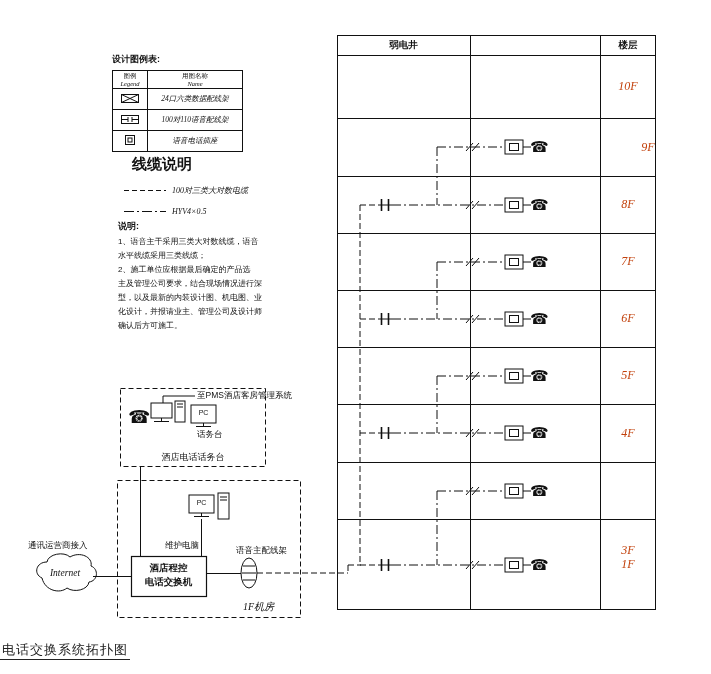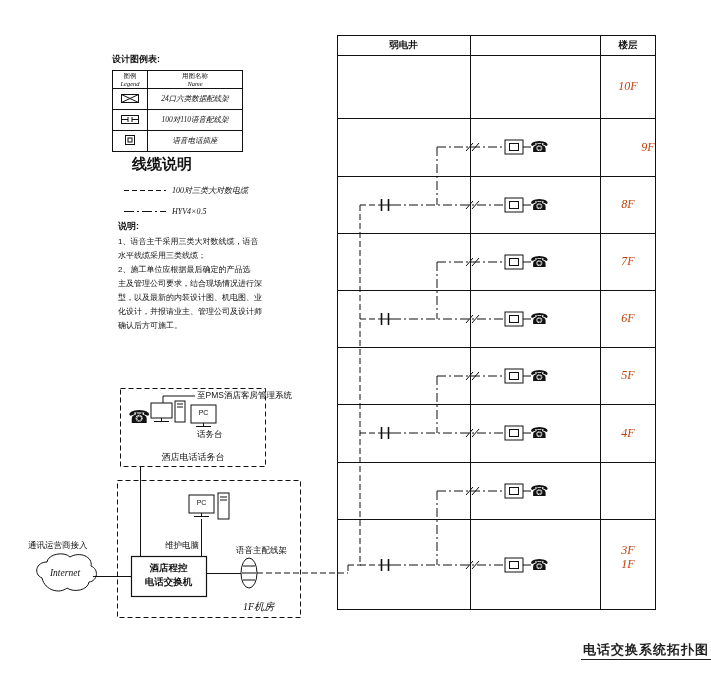--- a/index.html
+++ b/index.html
@@ -18,21 +18,21 @@
   .legend-grid th,.legend-grid td{border:1px solid #111;height:15px;text-align:center;vertical-align:middle;padding:1px 2px;}
   .legend-grid th{font-size:6.5px;line-height:1.15;font-weight:normal;}
   .legend-grid th .en{font-style:italic;font-family:"Liberation Serif",serif;}
   .legend-grid td.name{width:90px;font-size:7.5px;font-style:italic;font-family:"Liberation Serif",serif;}
   .legend-grid td.sym{width:30px;}
   
   .cable-item{display:flex;align-items:center;gap:6px;font-size:8px;margin-top:11px;font-style:italic;font-family:"Liberation Serif",serif;}
   
   .note-line{font-size:8px;line-height:14px;}
   .phone-glyph{position:absolute;color:#111;}
-  #main-title{position:absolute;left:0;width:711px;top:640px;text-align:right;font-weight:bold;}
+  #main-title{position:absolute;left:0;width:711px;top:640px;text-align:left;}
   #main-title span{font-size:13px;letter-spacing:1px;border-bottom:1.5px solid #222;padding:0 2px 2px 2px;color:#222;}
 </style>
 </head>
 <body>
 
 <div id="canvas">
 
   <svg id="linework" width="711" height="674" viewBox="0 0 711 674">
     <g fill="none" stroke="#111" stroke-width="1">
 

